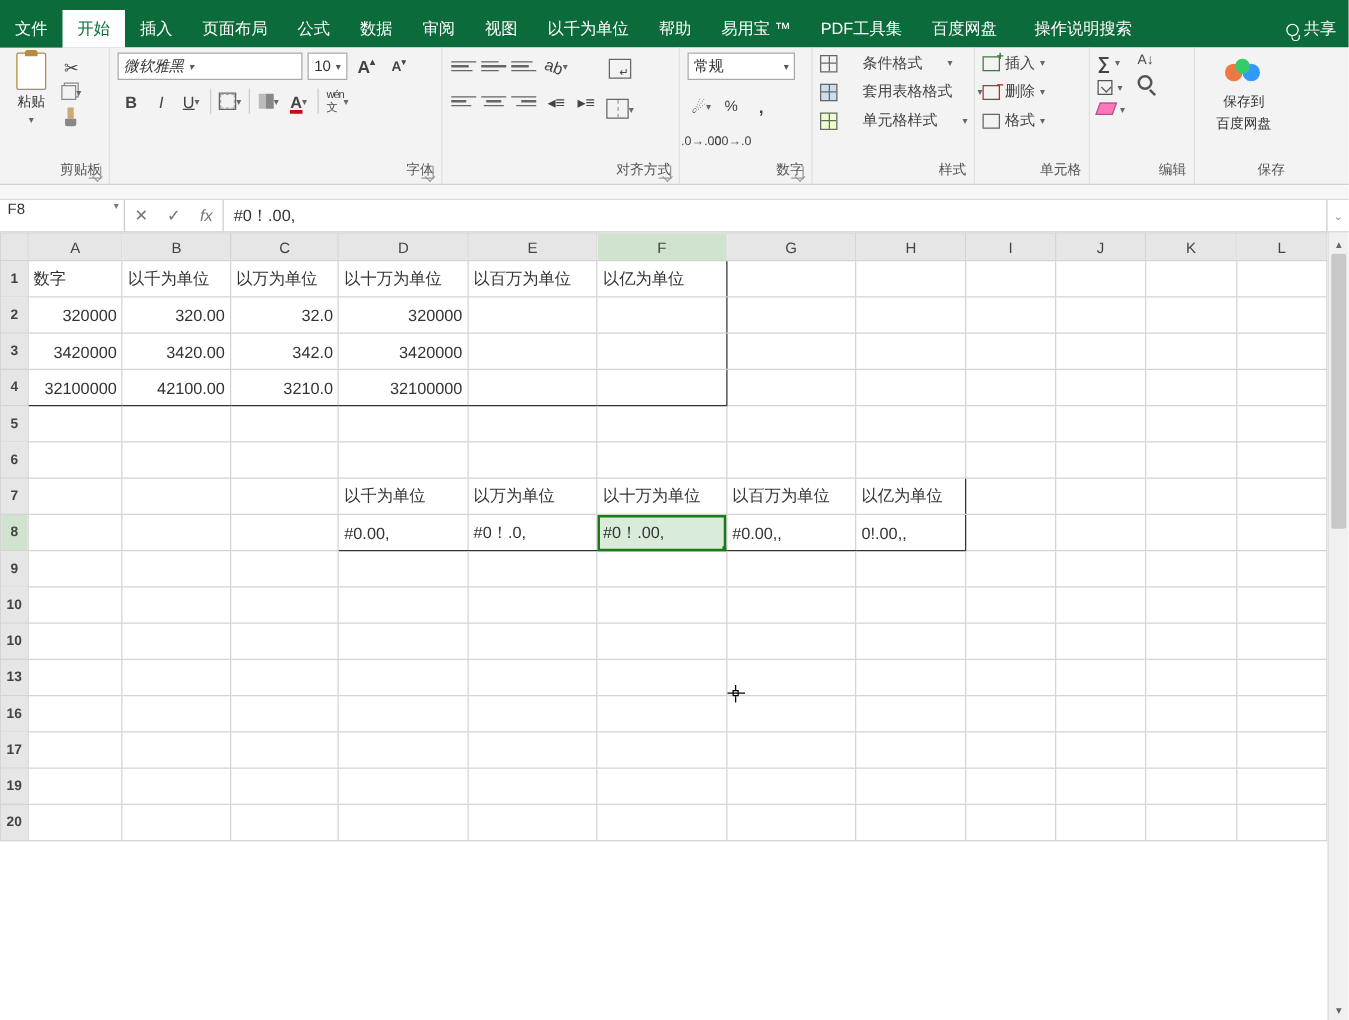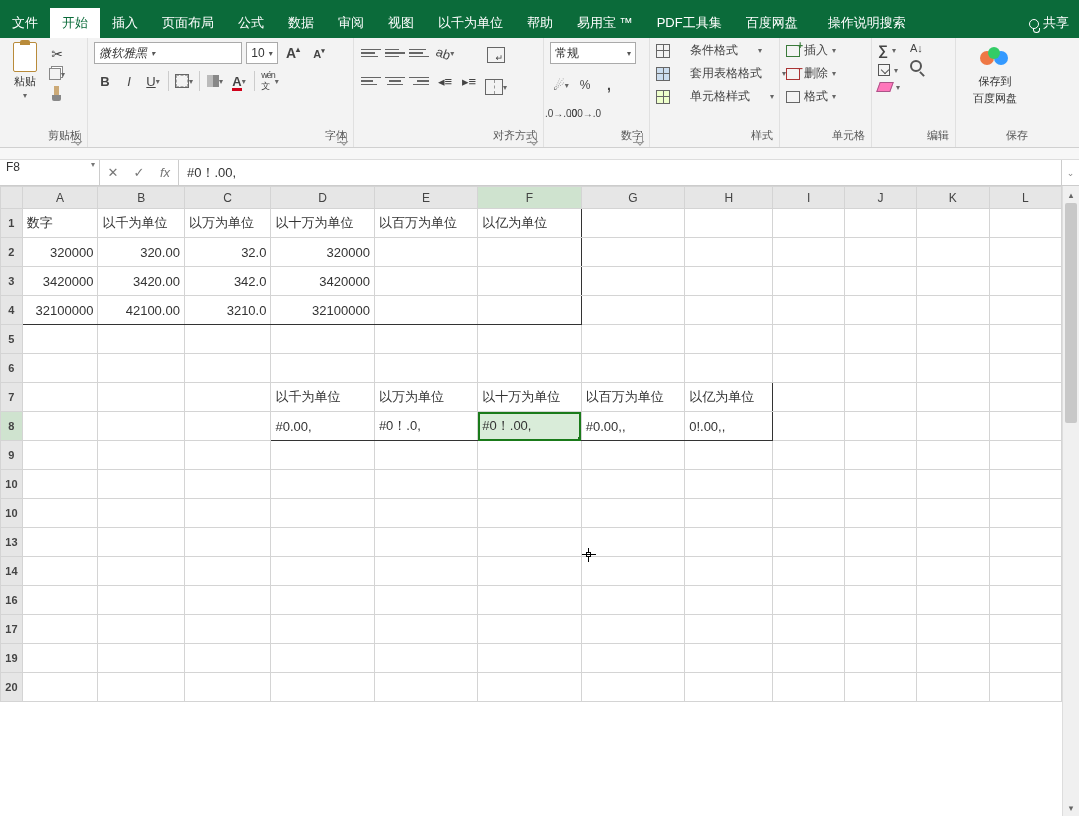--- a/index.html
+++ b/index.html
@@ -688,35 +688,20 @@
             <td class=""></td>
             <td class=""></td>
             <td class=""></td>
             <td class=""></td>
             <td class=""></td>
             <td class=""></td>
             <td class=""></td>
             <td class=""></td>
           </tr>
           <tr>
-            <th class="rowhdr">14</th>
-            <td class=""></td>
-            <td class=""></td>
-            <td class=""></td>
-            <td class=""></td>
-            <td class=""></td>
-            <td class=""></td>
-            <td class=""></td>
-            <td class=""></td>
-            <td class=""></td>
-            <td class=""></td>
-            <td class=""></td>
-            <td class=""></td>
-          </tr>
-          <tr>
             <th class="rowhdr">16</th>
             <td class=""></td>
             <td class=""></td>
             <td class=""></td>
             <td class=""></td>
             <td class=""></td>
             <td class=""></td>
             <td class=""></td>
             <td class=""></td>
             <td class=""></td>

